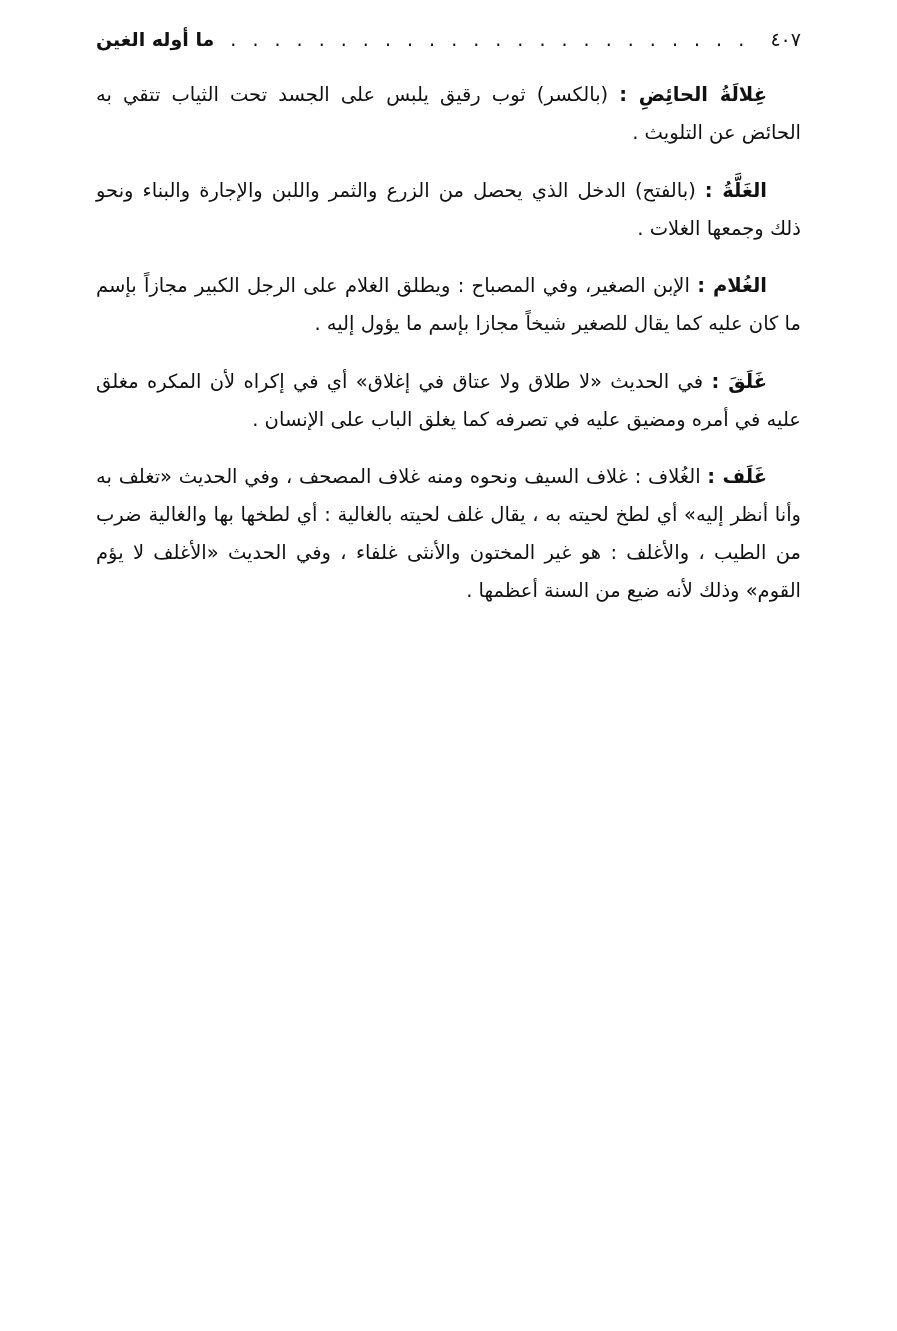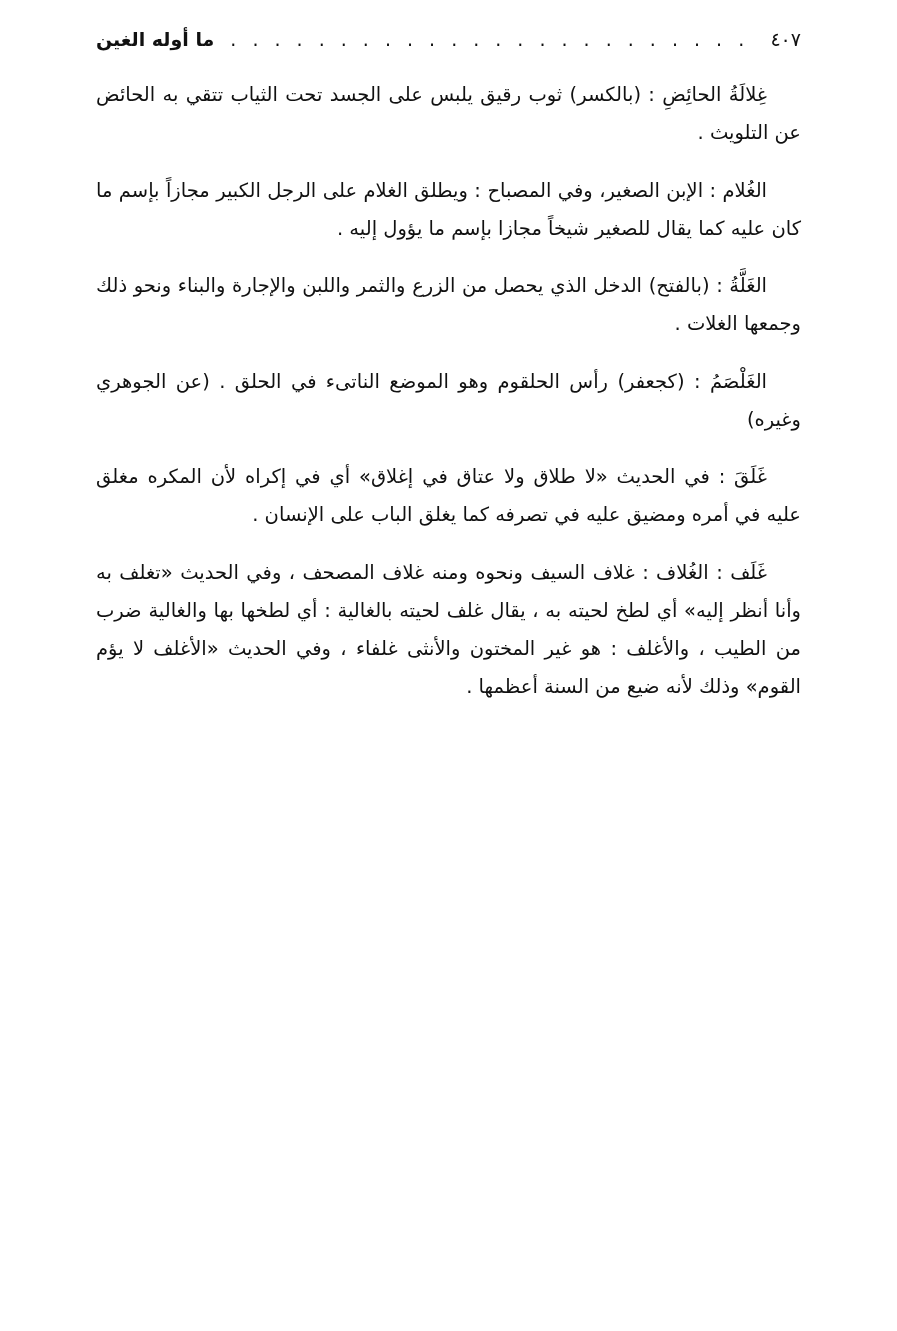--- a/index.html
+++ b/index.html
@@ -61,21 +61,21 @@
     font-size: 19.5px;
     line-height: 1.95;
   }
   .entry {
     margin-bottom: 2px;
     text-align: justify;
     text-justify: inter-word;
     text-indent: 34px;
   }
   .entry .term {
-    font-weight: normal;
+    font-weight: bold;
   }
   .entry .body {
     font-weight: normal;
   }
 </style>
 </head>
 <body>
 
 <div class="page">
   <div class="page-inner">
@@ -87,31 +87,28 @@
     </div>
 
     <div class="entries">
 
 
       <p class="entry">
         <span class="term">غِلالَةُ الحائِضِ :</span><span class="body"> (بالكسر) ثوب رقيق يلبس على الجسد تحت الثياب تتقي به الحائض عن التلويث .</span>
       </p>
 
       <p class="entry">
+        <span class="term">الغَلَّةُ :</span><span class="body"> (بالفتح) الدخل الذي يحصل من الزرع والثمر واللبن والإجارة والبناء ونحو ذلك وجمعها الغلات .</span>
+      </p>
+
+      <p class="entry">
         <span class="term">الغُلام :</span><span class="body"> الإبن الصغير، وفي المصباح : ويطلق الغلام على الرجل الكبير مجازاً بإسم ما كان عليه كما يقال للصغير شيخاً مجازا بإسم ما يؤول إليه .</span>
       </p>
 
-      <p class="entry">
-        <span class="term">الغَلَّةُ :</span><span class="body"> (بالفتح) الدخل الذي يحصل من الزرع والثمر واللبن والإجارة والبناء ونحو ذلك وجمعها الغلات .</span>
-      </p>
 
-
-      <p class="entry">
-        <span class="term">الغَلْصَمُ :</span><span class="body"> (كجعفر) رأس الحلقوم وهو الموضع الناتىء في الحلق . (عن الجوهري وغيره)</span>
-      </p>
 
       <p class="entry">
         <span class="term">غَلَقَ :</span><span class="body"> في الحديث «لا طلاق ولا عتاق في إغلاق» أي في إكراه لأن المكره مغلق عليه في أمره ومضيق عليه في تصرفه كما يغلق الباب على الإنسان .</span>
       </p>
 
       <p class="entry">
         <span class="term">غَلَف :</span><span class="body"> الغُلاف : غلاف السيف ونحوه ومنه غلاف المصحف ، وفي الحديث «تغلف به وأنا أنظر إليه» أي لطخ لحيته به ، يقال غلف لحيته بالغالية : أي لطخها بها والغالية ضرب من الطيب ، والأغلف : هو غير المختون والأنثى غلفاء ، وفي الحديث «الأغلف لا يؤم القوم» وذلك لأنه ضيع من السنة أعظمها .</span>
       </p>
 
     </div>

